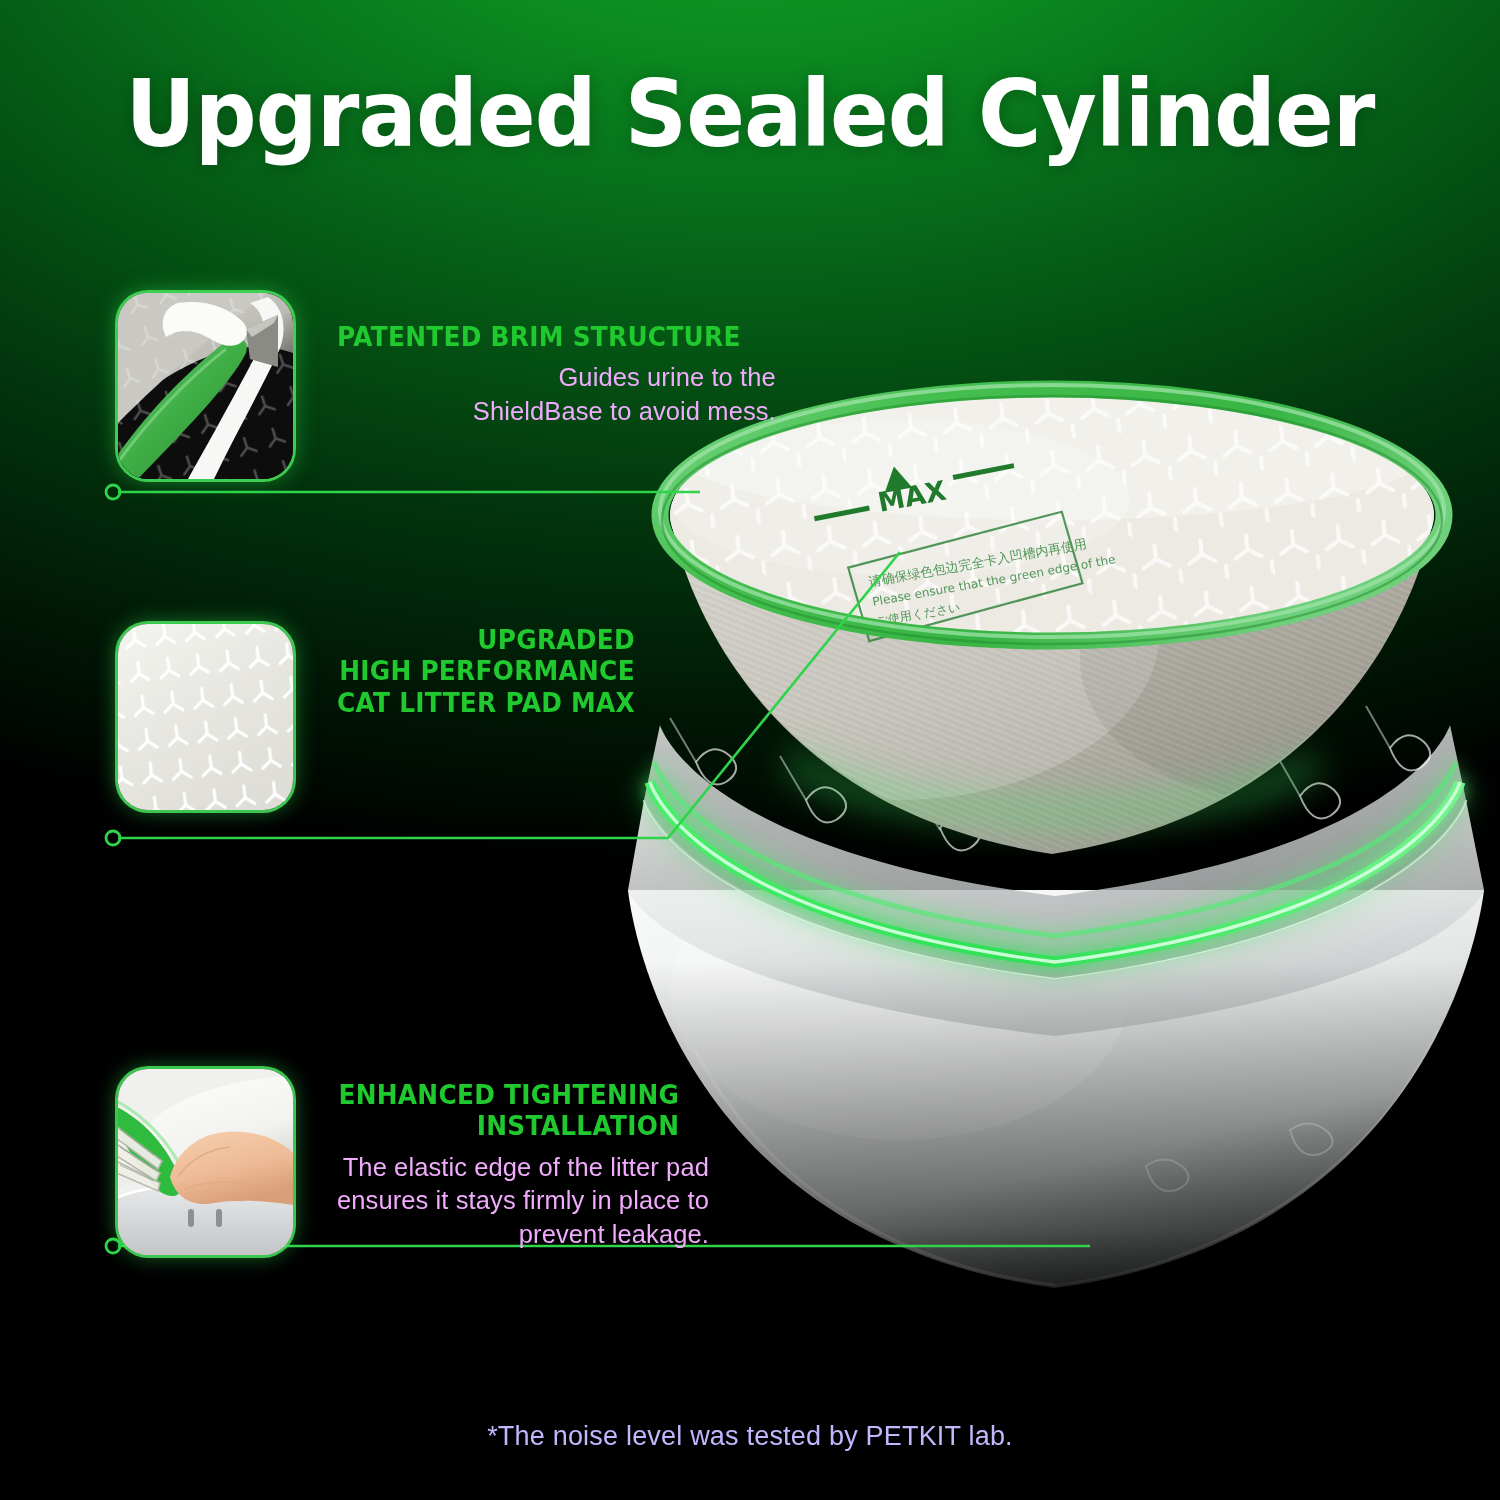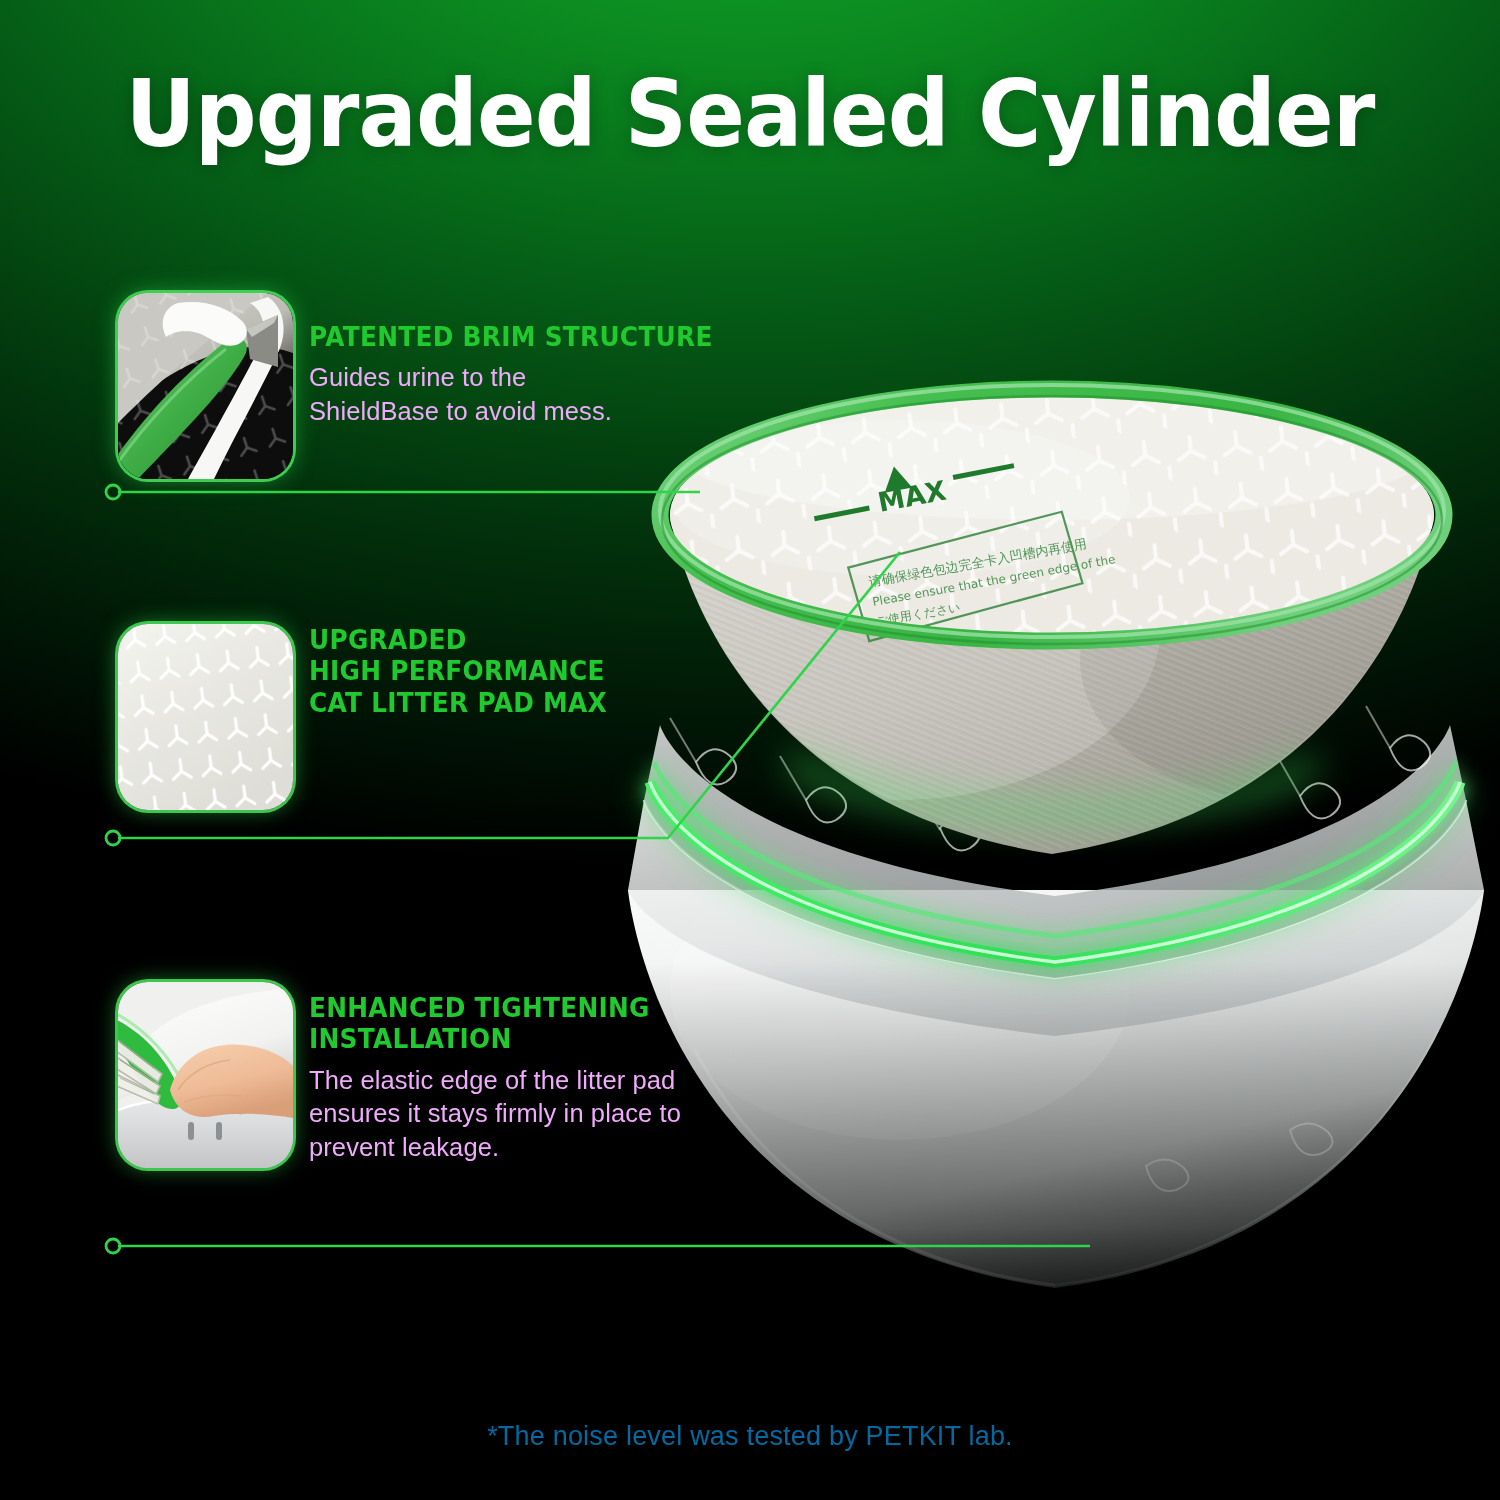--- a/index.html
+++ b/index.html
@@ -46,21 +46,21 @@
   .feature{ position:absolute; display:flex; align-items:flex-start; }
   .thumb{
     width:175px; height:186px; flex:0 0 175px;
     border-radius:30px;
     overflow:hidden;
     position:relative;
     box-shadow:0 0 0 3px rgba(70,225,90,.85), 0 0 22px rgba(50,220,80,.55);
     background:#0b0b0b;
   }
   .thumb svg{ width:100%; height:100%; display:block; }
-  .ftext{ margin-left:16px; padding-top:28px; }
+  .ftext{ margin-left:44px; padding-top:28px;text-align:right; }
   .fhead{
     color:#1fc92e;
     font-size:27px;
     font-weight:bold;
     line-height:1.16;
     letter-spacing:.3px;
     font-family:"DejaVu Sans", sans-serif;
     transform:scaleX(.92);
     transform-origin:left center;
     white-space:pre-line;
@@ -68,32 +68,32 @@
   .fbody{
     color:#f0abfc;
     font-size:25.5px;
     line-height:1.32;
     margin-top:9px;
     white-space:pre-line;
     letter-spacing:.1px;
   }
   #feature-0{ top:293px; left:118px; }
   #feature-1{ top:624px; left:118px; }
-  #feature-2{ top:982px; left:118px; }
+  #feature-2{ top:1069px; left:118px; }
   #feature-1 .ftext{ padding-top:0; }
   #feature-2 .ftext{ padding-top:10px; }
 
   
   .connectors{ position:absolute; inset:0; pointer-events:none; }
 
   
   .footer{
     position:absolute; bottom:48px; left:0; width:100%;
     text-align:center;
-    color:#0369a1;
+    color:#c4b5fd;
     font-size:27px;
     letter-spacing:.2px;
   }
 </style>
 </head>
 <body>
 
 <div class="stage"></div>
 
 <h1 class="title">Upgraded Sealed Cylinder</h1>

